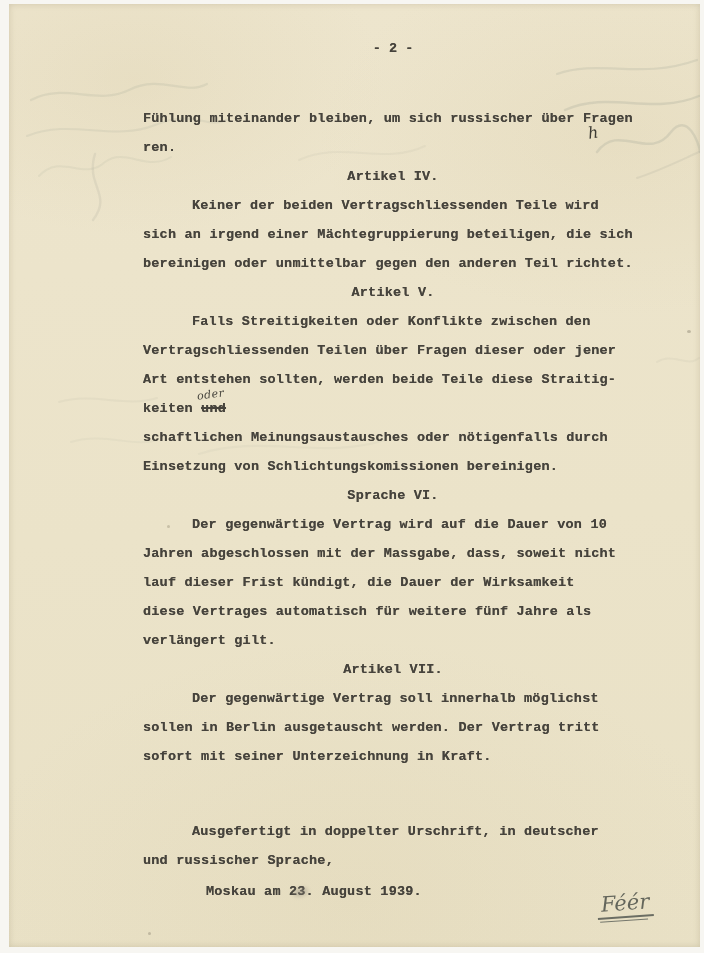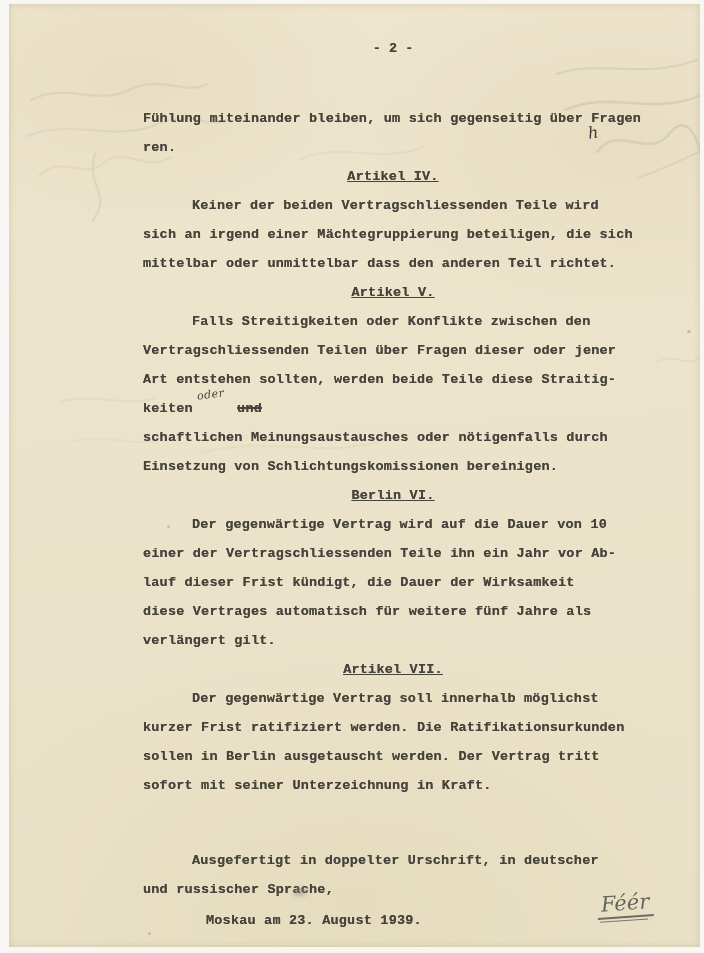--- a/index.html
+++ b/index.html
@@ -17,31 +17,31 @@
       linear-gradient(177deg,#ede5cd 0%,#ebe3c9 55%,#e9e1c6 100%);
     box-shadow: inset 0 0 6px rgba(125,112,78,0.25);
   }
   .bleed{position:absolute;left:0;top:0;pointer-events:none;}
   .textblock{
     position:absolute;left:143px;top:104px;width:500px;
     font-size:13.5px;font-weight:700;color:#46433c;
     text-shadow:0 0 0.6px rgba(70,67,60,0.8);
   }
   .line{height:29px;line-height:29px;white-space:pre;letter-spacing:0.2px;position:relative;}
-  .heading{text-align:center;text-decoration:underline;}
+  .heading{text-align:center;}
   .ind{padding-left:49px;}
   .ind2{padding-left:63px;}
   .spacer-close{height:46px;}
   .spacer-date{height:2px;}
   .pagenum{
     position:absolute;left:143px;top:34px;width:500px;text-align:center;
     font-size:13.5px;font-weight:700;color:#46433c;height:29px;line-height:29px;
     text-shadow:0 0 0.6px rgba(70,67,60,0.8);
   }
-  .struck{text-decoration:line-through;text-decoration-thickness:2px;margin-left:36px;}
+  .struck{text-decoration:line-through;text-decoration-thickness:2px;}
   .ins-h{
     position:absolute;left:445px;top:-15px;
     font-family:"DejaVu Serif", serif;font-style:italic;font-weight:400;
     font-size:16px;color:#3e3c35;transform:rotate(-8deg);text-shadow:none;
   }
   .ins-oder{
     position:absolute;left:54px;top:-14px;
     font-family:"DejaVu Serif", serif;font-style:italic;font-weight:400;
     font-size:11px;color:#4a4840;transform:rotate(-7deg);letter-spacing:0.5px;text-shadow:none;
   }
@@ -83,46 +83,45 @@
       <path d="M190,450 C252,430 314,456 376,436" stroke-width="2.2" opacity="0.1"></path>
       <path d="M648,358 C664,348 678,364 690,354" stroke-width="2" opacity="0.12"></path>
     </g>
   </svg>
 </div>
 
 <div class="pagenum">- 2 -</div>
 
 <div class="textblock">
 
-  <div class="line">Fühlung miteinander bleiben, um sich gegenseitig über Fragen</div>
+  <div class="line">Fühlung miteinander bleiben, um sich russischer über Fragen</div>
   <div class="line"><span class="ins-h">h</span><span>ren.</span></div>
 
   <div class="line heading">Artikel IV.</div>
   <div class="line ind">Keiner der beiden Vertragschliessenden Teile wird</div>
   <div class="line">sich an irgend einer Mächtegruppierung beteiligen, die sich</div>
-  <div class="line">mittelbar oder unmittelbar dass den anderen Teil richtet.</div>
+  <div class="line">bereinigen oder unmittelbar gegen den anderen Teil richtet.</div>
 
   <div class="line heading">Artikel V.</div>
   <div class="line ind">Falls Streitigkeiten oder Konflikte zwischen den</div>
   <div class="line">Vertragschliessenden Teilen über Fragen dieser oder jener</div>
   <div class="line">Art entstehen sollten, werden beide Teile diese Straitig-</div>
   <div class="line"><span>keiten </span><span class="struck">und</span><span class="ins-oder">oder</span></div>
   <div class="line">schaftlichen Meinungsaustausches oder nötigenfalls durch</div>
   <div class="line">Einsetzung von Schlichtungskomissionen bereinigen.</div>
 
-  <div class="line heading">Berlin VI.</div>
+  <div class="line heading">Sprache VI.</div>
   <div class="line ind">Der gegenwärtige Vertrag wird auf die Dauer von 10</div>
-  <div class="line">einer der Vertragschliessenden Teile ihn ein Jahr vor Ab-</div>
+  <div class="line">Jahren abgeschlossen mit der Massgabe, dass, soweit nicht</div>
   <div class="line">lauf dieser Frist kündigt, die Dauer der Wirksamkeit</div>
   <div class="line">diese Vertrages automatisch für weitere fünf Jahre als</div>
   <div class="line">verlängert gilt.</div>
 
   <div class="line heading">Artikel VII.</div>
   <div class="line ind">Der gegenwärtige Vertrag soll innerhalb möglichst</div>
-  <div class="line">kurzer Frist ratifiziert werden. Die Ratifikationsurkunden</div>
   <div class="line">sollen in Berlin ausgetauscht werden. Der Vertrag tritt</div>
   <div class="line">sofort mit seiner Unterzeichnung in Kraft.</div>
 
   <div class="spacer-close"></div>
   <div class="line ind">Ausgefertigt in doppelter Urschrift, in deutscher</div>
   <div class="line">und russischer Sprache,</div>
   <div class="spacer-date"></div>
   <div class="line ind2">Moskau am 23. August 1939.</div>
 
 </div>

